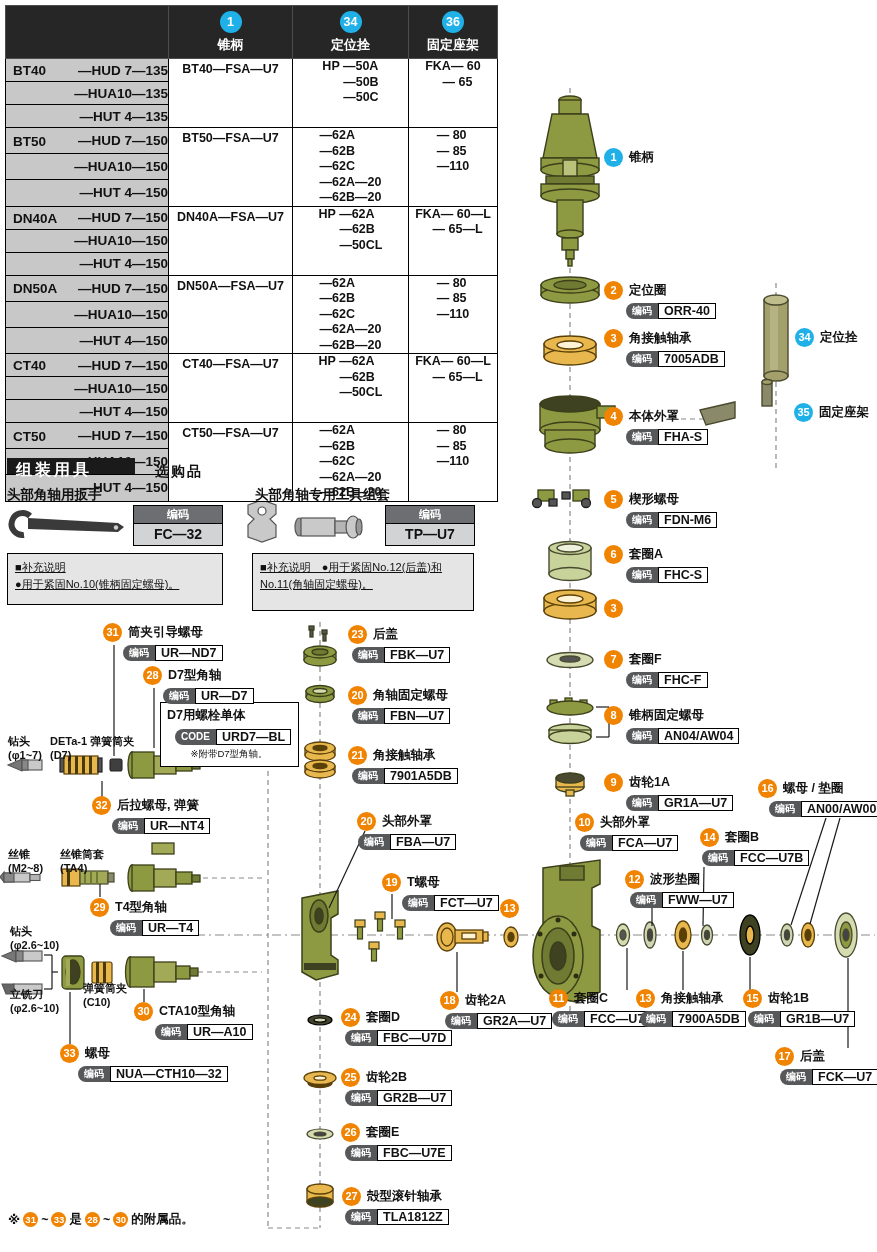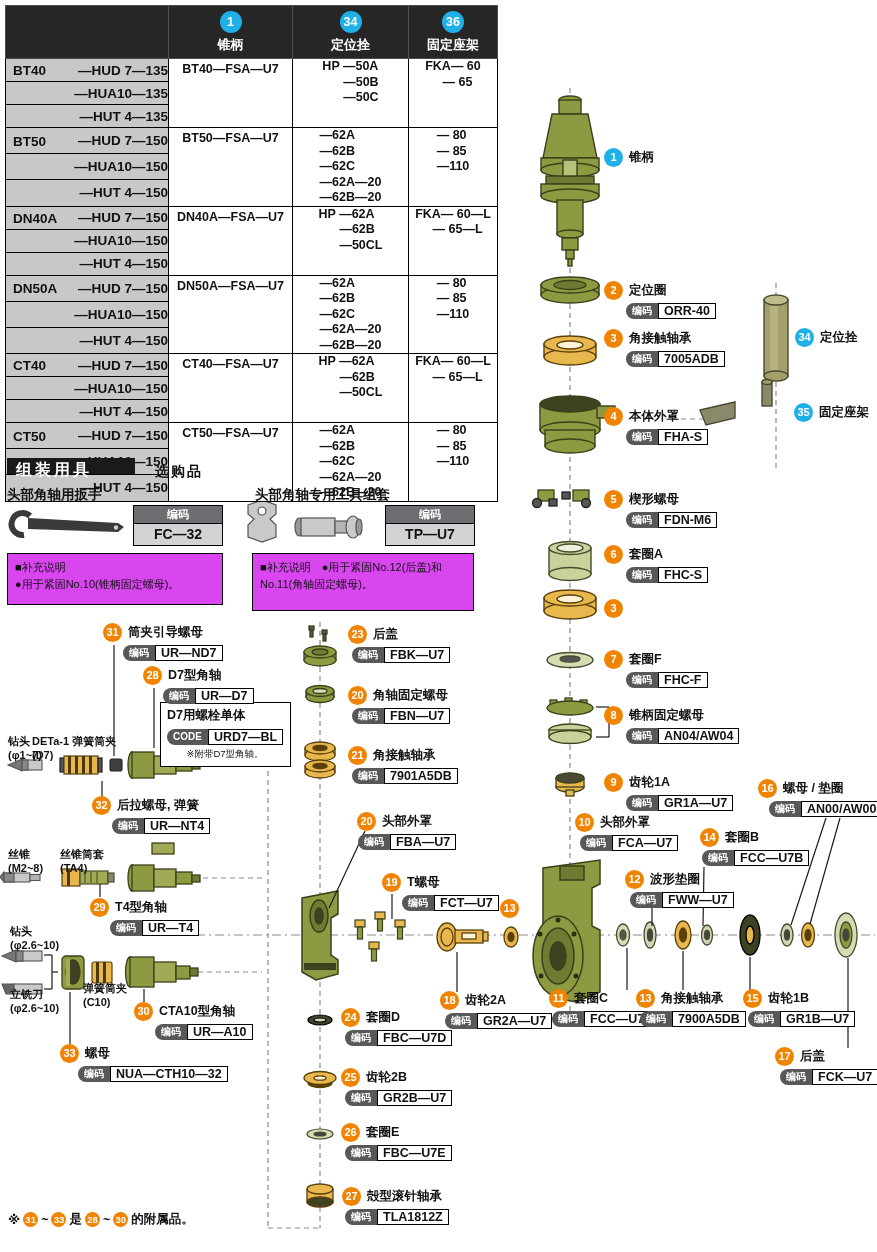--- a/index.html
+++ b/index.html
@@ -30,21 +30,21 @@
   .tools{position:absolute;left:5px;top:455px;width:492px;height:165px;z-index:1;}
   .tools .bar{position:absolute;left:2px;top:3px;width:128px;height:16px;background:#1a1a1a;
               color:#fff;font-weight:bold;font-size:16px;line-height:24px;padding-left:9px;
               letter-spacing:3px;box-sizing:border-box;}
   .tools .tag{position:absolute;left:150px;top:8px;font-weight:bold;font-size:14px;letter-spacing:2px;}
   .tools .sub{position:absolute;font-weight:bold;font-size:13.5px;}
   .codeblock{position:absolute;width:88px;border:1px solid #000;text-align:center;}
   .codeblock .t{background:#6d6e71;color:#fff;font-weight:bold;font-size:11px;line-height:17px;border-bottom:1px solid #000;}
   .codeblock .b{background:#d1d3d4;font-weight:bold;font-size:14px;line-height:21px;}
   .notebox{position:absolute;border:1px solid #000;box-sizing:border-box;padding:5px 7px;
-           font-size:11px;line-height:1.55;background:#d946ef;}
+           font-size:11px;line-height:1.55;background:#e5e5e5;text-decoration:underline;}
 
   
   .callout{position:absolute;z-index:2;white-space:nowrap;}
   .co-head{display:flex;align-items:center;gap:6px;}
   .pcirc{display:inline-block;width:19px;height:19px;line-height:19px;border-radius:50%;
          color:#fff;font-weight:bold;font-size:11px;text-align:center;flex:0 0 auto;}
   .pcirc.orange{background:var(--orange);}
   .pcirc.blue{background:var(--blue);}
   .pname{font-weight:bold;font-size:12.5px;}
   .co-code{display:inline-flex;margin-top:3px;align-items:stretch;}
@@ -539,21 +539,21 @@
       <div>●用于紧固No.10(锥柄固定螺母)。</div>
     </div>
     <div class="notebox" style="left:247px;top:98px;width:222px;height:58px">
       <div>■补充说明　●用于紧固No.12(后盖)和</div>
       <div>No.11(角轴固定螺母)。</div>
     </div>
   </div>
 
   <div class="d7box">
     <div class="t">D7用螺栓单体</div>
-    <div class="co-code" style="margin-left:0">
+    <div class="co-code" style="margin-left:8px">
       <span class="pill">CODE</span>
       <span class="cbox">URD7—BL</span>
     </div>
     <div class="n">※附带D7型角轴。</div>
   </div>
 
   <div id="stage">
       <div class="callout" style="left: 604px; top: 148px;">
         <div class="co-head">
           <span class="pcirc blue">1</span>
@@ -803,21 +803,21 @@
           <span class="pcirc orange">33</span>
           <span class="pname">螺母</span>
         </div><div class="co-code" style="margin-left: 18px;">
           <span class="pill">编码</span>
           <span class="cbox">NUA—CTH10—32</span>
         </div></div>
       <div class="slab" style="left: 8px; top: 735px;">
         <div>钻头</div>
         <div>(φ1~7)</div>
       </div>
-      <div class="slab" style="left: 32px; top: 735px;">
+      <div class="slab" style="left: 50px; top: 735px;">
         <div>DETa-1 弹簧筒夹</div>
         <div>(D7)</div>
       </div>
       <div class="slab" style="left: 8px; top: 848px;">
         <div>丝锥</div>
         <div>(M2~8)</div>
       </div>
       <div class="slab" style="left: 60px; top: 848px;">
         <div>丝锥筒套</div>
         <div>(TA4)</div>

